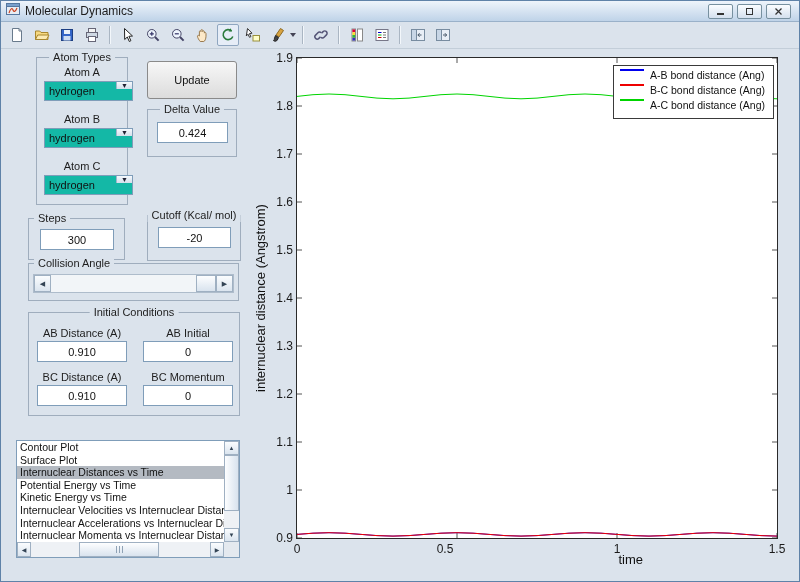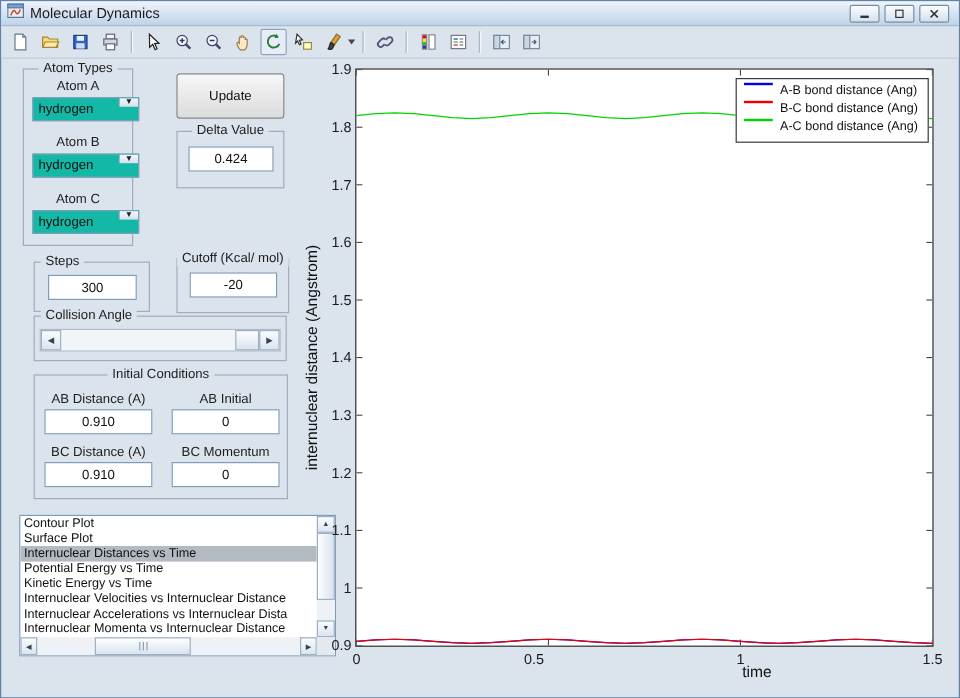--- a/index.html
+++ b/index.html
@@ -229,21 +229,21 @@
       </span>
       <span class="tbicon">
         <svg width="16" height="16" viewBox="0 0 16 16">
           <rect x="1.5" y="2.5" width="13" height="11" fill="#e8eef6" stroke="#788ca0"></rect>
           <rect x="1.5" y="2.5" width="5" height="11" fill="#c8d6e6" stroke="#788ca0"></rect>
           <path d="M8 8h3.5M9.9 6.2L11.7 8l-1.8 1.8" fill="none" stroke="#456"></path>
         </svg>
       </span>
     </div>
 
-  <div class="grp" style="left:18px; top:56px; width:92px; height:148px">
+  <div class="grp" style="left:35px; top:56px; width:92px; height:148px">
     <span class="grp-title center">Atom Types</span>
     <span class="lbl" style="left:0; right:0; top:8px">Atom A</span>
     <div class="combo" style="left:7px; top:23px; width:89px">
       <span class="combo-text">hydrogen</span>
       <span class="combo-btn">▼</span>
     </div>
     <span class="lbl" style="left:0; right:0; top:55px">Atom B</span>
     <div class="combo" style="left:7px; top:70px; width:89px">
       <span class="combo-text">hydrogen</span>
       <span class="combo-btn">▼</span>
@@ -287,21 +287,21 @@
     <span class="lbl" style="left:3px; top:14px; width:100px">AB Distance (A)</span>
     <span class="lbl" style="left:109px; top:14px; width:100px">AB Initial</span>
     <div class="edit" style="left:8px; top:28px; width:90px; height:21px">0.910</div>
     <div class="edit" style="left:114px; top:28px; width:90px; height:21px">0</div>
     <span class="lbl" style="left:3px; top:58px; width:100px">BC Distance (A)</span>
     <span class="lbl" style="left:109px; top:58px; width:100px">BC Momentum</span>
     <div class="edit" style="left:8px; top:72px; width:90px; height:21px">0.910</div>
     <div class="edit" style="left:114px; top:72px; width:90px; height:21px">0</div>
   </div>
 
-  <div class="listbox" style="left:15px; top:428px; width:264px; height:118px">
+  <div class="listbox" style="left:15px; top:439px; width:224px; height:118px">
     <div class="lb-items" id="lb-items">
         <div class="lb-item">Contour Plot</div>
         <div class="lb-item">Surface Plot</div>
         <div class="lb-item sel">Internuclear Distances vs Time</div>
         <div class="lb-item">Potential Energy vs Time</div>
         <div class="lb-item">Kinetic Energy vs Time</div>
         <div class="lb-item">Internuclear Velocities vs Internuclear Distance</div>
         <div class="lb-item">Internuclear Accelerations vs Internuclear Dista</div>
         <div class="lb-item">Internuclear Momenta vs Internuclear Distance</div>
       </div>

